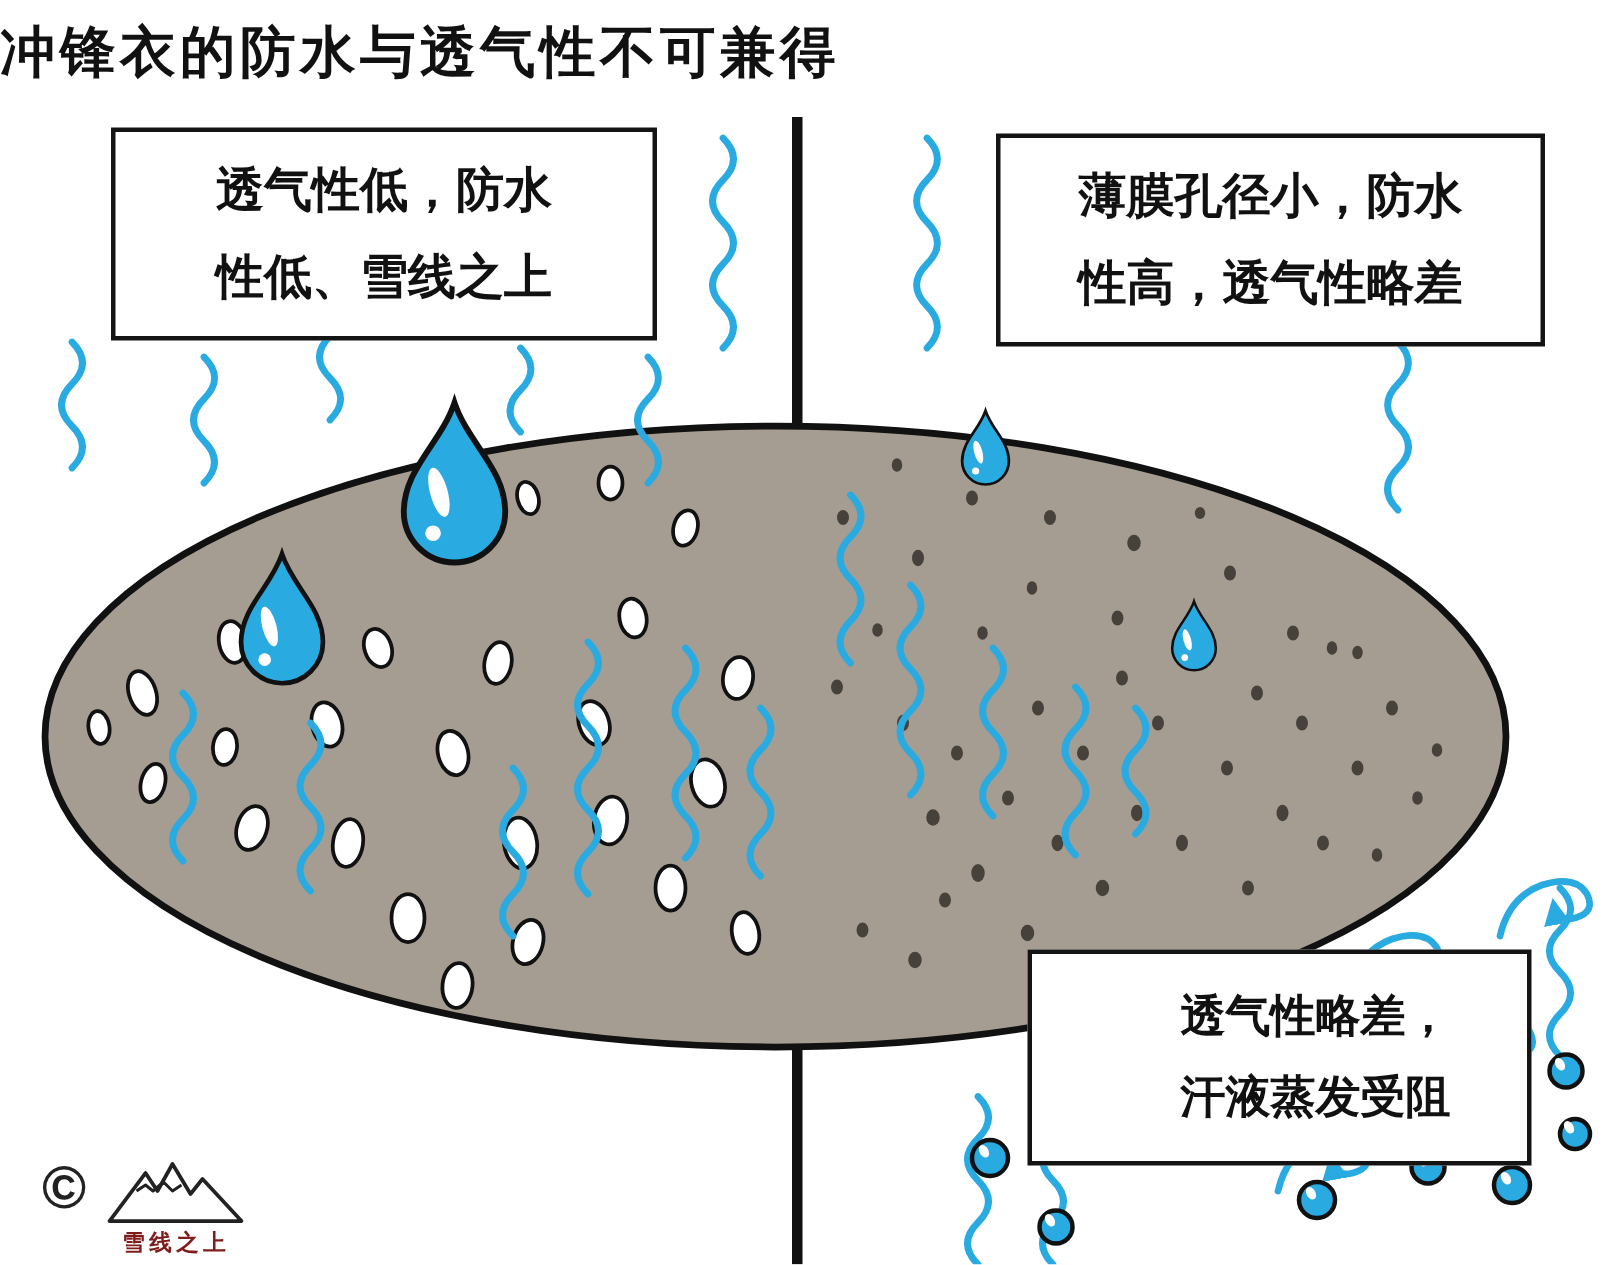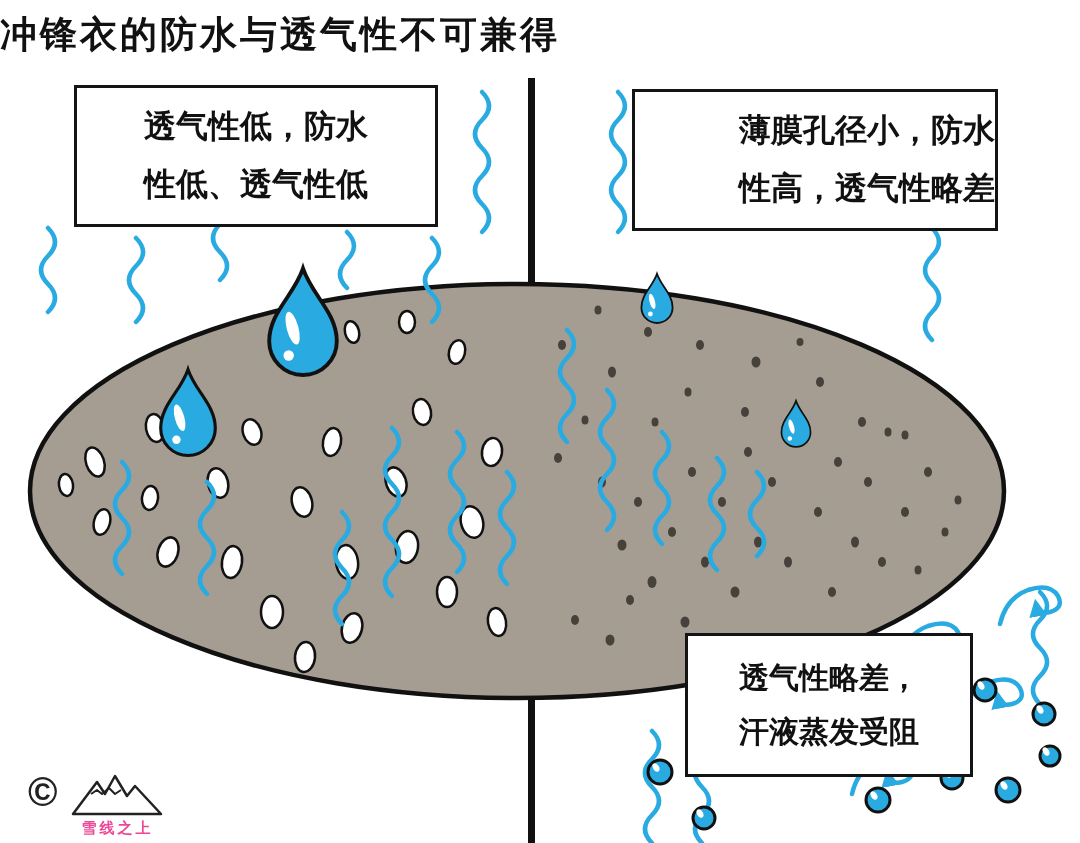--- a/index.html
+++ b/index.html
@@ -20,26 +20,26 @@
   .pore-s{fill:#46423b;}
   .vapor path{fill:none;stroke:var(--blue);stroke-width:4.5;stroke-linecap:round;stroke-linejoin:round;}
   .drop{fill:var(--blue);stroke:var(--ink);stroke-width:3;}
   .hl{fill:#ffffff;stroke:none;}
   .ah{fill:var(--blue);}
   .label-box{position:absolute;background:#ffffff;border:3.5px solid #141414;
              display:flex;flex-direction:column;align-items:center;justify-content:center;
              font-weight:700;line-height:1.8;z-index:2;text-align:center;
              font-family:"DejaVu Sans","Liberation Sans",sans-serif;}
   #box-left{left:74px;top:85px;width:358px;height:136px;font-size:32px;}
-  #box-right{left:632px;top:89px;width:360px;height:136px;font-size:32px;align-items:flex-end;}
-  #box-bottom{left:685px;top:633px;width:282px;height:138px;font-size:30px;}
+  #box-right{left:664px;top:89px;width:360px;height:136px;font-size:32px;}
+  #box-bottom{left:685px;top:633px;width:282px;height:138px;font-size:30px;padding-left:48px;}
   .wm{position:absolute;left:28px;top:772px;display:flex;align-items:flex-start;gap:12px;z-index:3;}
   .copy{font-size:40px;font-weight:700;line-height:1;color:#222;}
   .brand-wrap{display:flex;flex-direction:column;align-items:center;}
-  .brand{font-size:15px;font-weight:700;letter-spacing:3px;color:#ec4899;margin-top:1px;
+  .brand{font-size:15px;font-weight:700;letter-spacing:3px;color:#7f1d1d;margin-top:1px;
          font-family:"DejaVu Sans","Liberation Sans",sans-serif;}
 </style>
 </head>
 <body>
 
 <div id="stage">
 
   <h1 class="title">冲锋衣的防水与透气性不可兼得</h1>
 
   <svg id="art" width="1080" height="843" viewBox="0 0 1080 843" aria-hidden="true">
@@ -215,21 +215,21 @@
       </g>
       <g transform="translate(704,818)">
         <circle class="drop" r="11"></circle>
           <ellipse class="hl" cx="-4" cy="-4.5" rx="3" ry="4.5" transform="rotate(-30 -4 -4.5)"></ellipse>
       </g>
     </g>
   </svg>
 
   <div class="label-box" id="box-left">
     <span>透气性低，防水</span>
-    <span>性低、透气性低</span>
+    <span>性低、雪线之上</span>
   </div>
 
   <div class="label-box" id="box-right">
     <span>薄膜孔径小，防水</span>
     <span>性高，透气性略差</span>
   </div>
 
   <div class="label-box" id="box-bottom">
     <span>透气性略差，</span>
     <span>汗液蒸发受阻</span>

